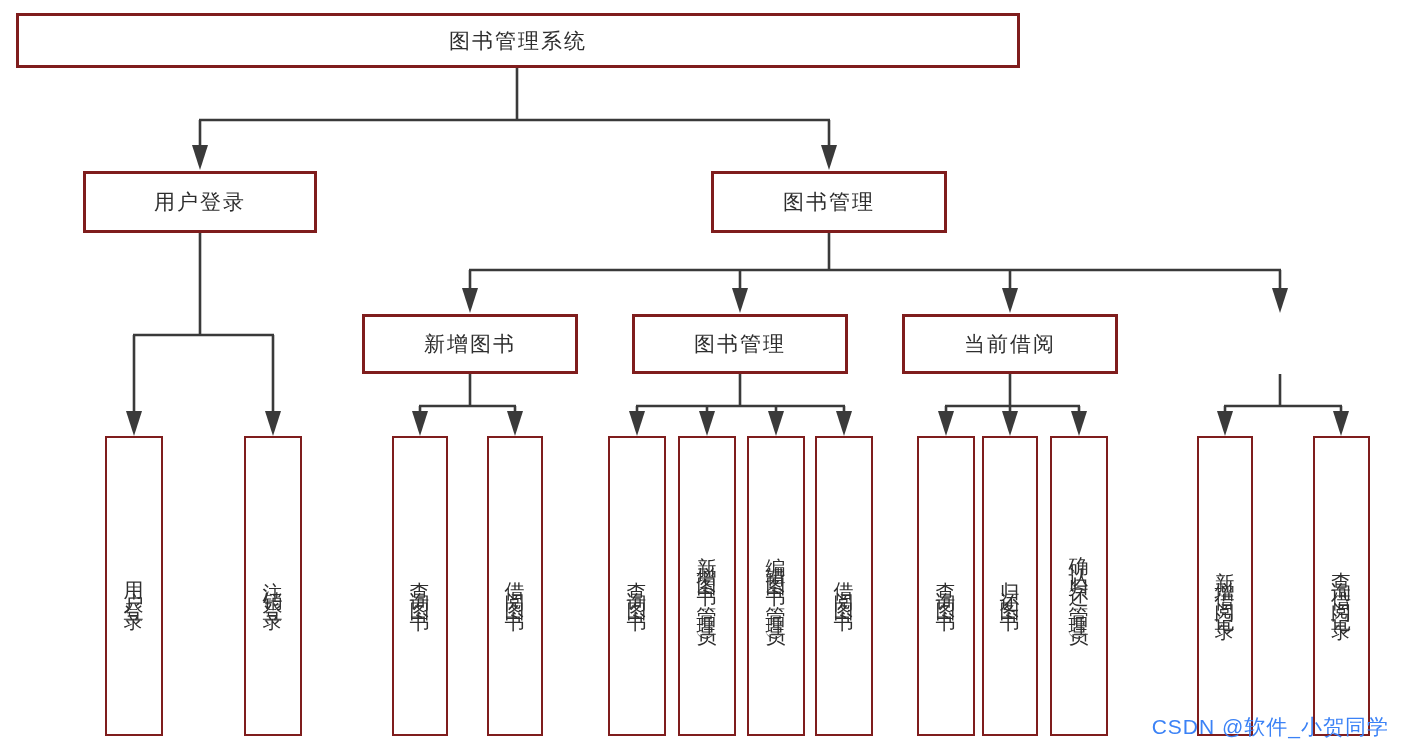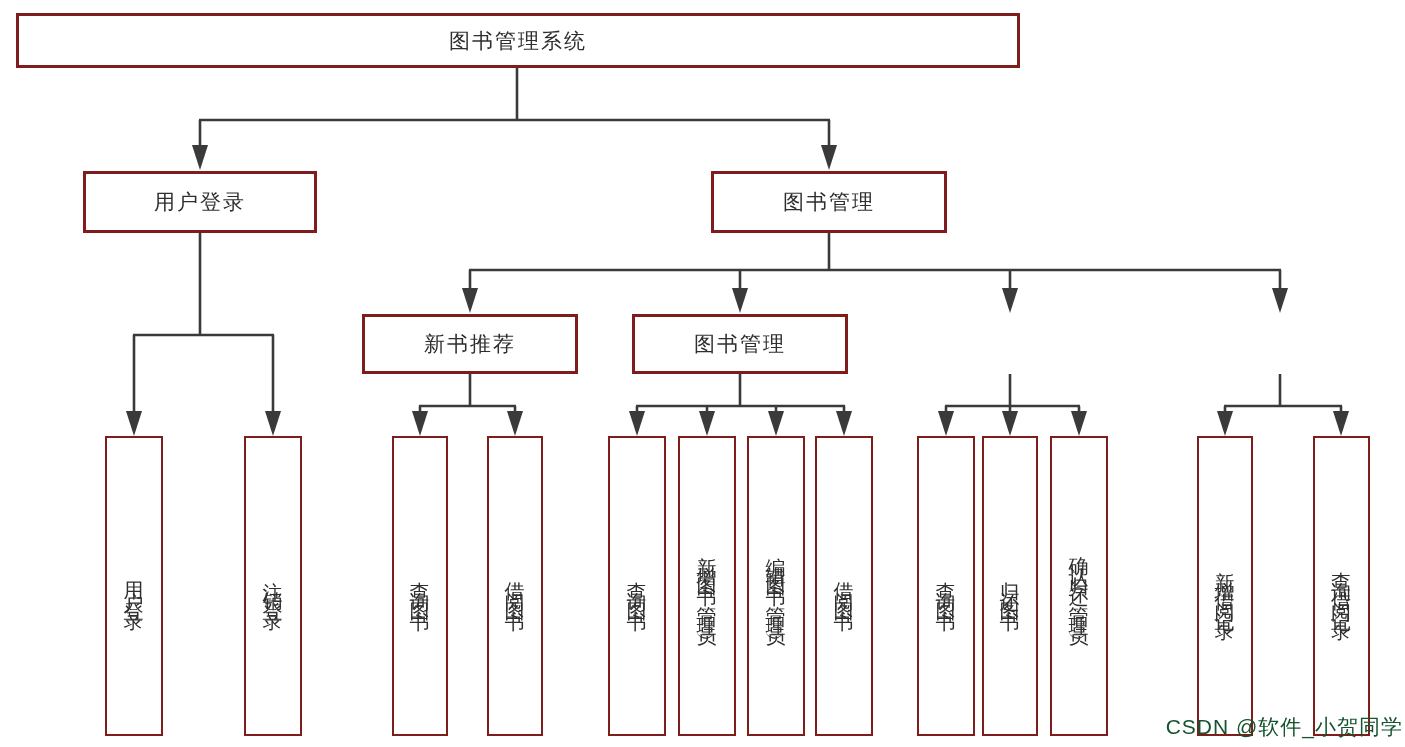--- a/index.html
+++ b/index.html
@@ -51,24 +51,24 @@
   .v-label {
     writing-mode: vertical-rl;
     text-orientation: mixed;
     font-size: 20px;
     letter-spacing: 10px;
     line-height: 1;
     color: #2e2e2e;
   }
   .watermark {
     position: absolute;
-    right: 2px;
+    right: 16px;
     bottom: 6px;
     font-size: 21px;
-    color: #14532d;
+    color: #3b82f6;
     letter-spacing: 1px;
     white-space: nowrap;
   }
 </style>
 </head>
 <body>
 
 <div class="canvas">
 
   <svg class="connectors" viewBox="0 0 1405 747">
@@ -152,25 +152,28 @@
   </div>
 
   <div class="box h-box" style="left:83px; top:171px; width:234px; height:62px;">
     <span>用户登录</span>
   </div>
   <div class="box h-box" style="left:711px; top:171px; width:236px; height:62px;">
     <span>图书管理</span>
   </div>
 
   <div class="box h-box" style="left:362px; top:314px; width:216px; height:60px;">
-    <span>新书推荐</span>
+    <span>新增图书</span>
   </div>
   <div class="box h-box" style="left:632px; top:314px; width:216px; height:60px;">
     <span>图书管理</span>
   </div>
+  <div class="box h-box" style="left:902px; top:314px; width:216px; height:60px;">
+    <span>当前借阅</span>
+  </div>
 
   <div class="box v-box" style="left:105px; top:436px; width:58px; height:300px;">
     <div class="v-label">用户登录</div>
   </div>
   <div class="box v-box" style="left:244px; top:436px; width:58px; height:300px;">
     <div class="v-label">注销登录</div>
   </div>
 
   <div class="box v-box" style="left:392px; top:436px; width:56px; height:300px;">
     <div class="v-label">查询图书</div>

